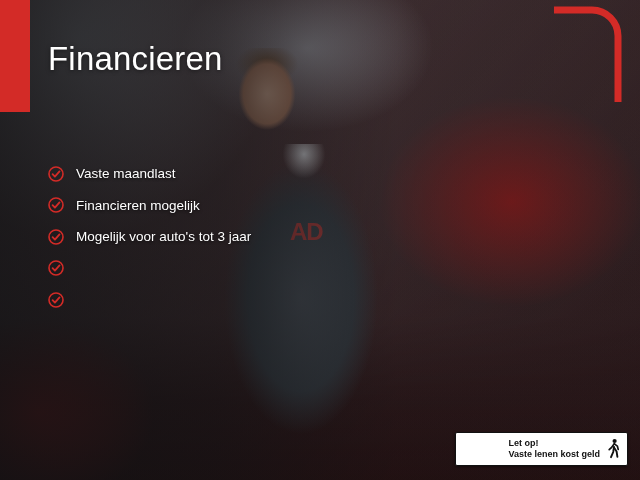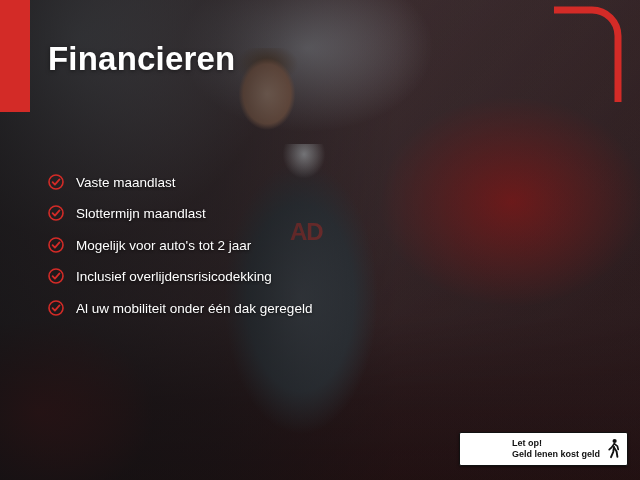--- a/index.html
+++ b/index.html
@@ -98,39 +98,39 @@
   }
 
   
   .headline {
     position: absolute;
     left: 48px;
     top: 38px;
     color: #ffffff;
     font-size: 33px;
     line-height: 1.25;
-    font-weight: 700;
+    font-weight: 400;
     letter-spacing: 0.2px;
     text-shadow: 0 1px 4px rgba(0,0,0,0.5);
     text-align: right;
   }
   .headline span { display: block; }
 
   
   .features {
     position: absolute;
     left: 48px;
     top: 158px;
     list-style: none;
     margin: 0;
     padding: 0;
   }
   .features li {
     display: flex;
-    align-items: flex-end;
+    align-items: center;
     height: 31.5px;
     color: #ffffff;
     font-size: 13.5px;
     text-shadow: 0 1px 3px rgba(0,0,0,0.65);
   }
   .check {
     width: 16px;
     height: 16px;
     margin-right: 12px;
     flex: 0 0 16px;
@@ -186,49 +186,47 @@
         <circle cx="8" cy="8" r="7" fill="none" stroke="#d32b27" stroke-width="1.6"></circle>
         <path d="M4.6 8.2 L6.9 10.6 L11.5 5.4" fill="none" stroke="#d32b27" stroke-width="1.8" stroke-linecap="round" stroke-linejoin="round"></path>
       </svg>
       <span>Vaste maandlast</span>
     </li>
     <li>
       <svg class="check" viewBox="0 0 16 16">
         <circle cx="8" cy="8" r="7" fill="none" stroke="#d32b27" stroke-width="1.6"></circle>
         <path d="M4.6 8.2 L6.9 10.6 L11.5 5.4" fill="none" stroke="#d32b27" stroke-width="1.8" stroke-linecap="round" stroke-linejoin="round"></path>
       </svg>
-      <span>Slottermijn maandlast</span>
-    </li>
-    <li>
-      <svg class="check" viewBox="0 0 16 16">
-        <circle cx="8" cy="8" r="7" fill="none" stroke="#d32b27" stroke-width="1.6"></circle>
-        <path d="M4.6 8.2 L6.9 10.6 L11.5 5.4" fill="none" stroke="#d32b27" stroke-width="1.8" stroke-linecap="round" stroke-linejoin="round"></path>
-      </svg>
-      <span>Mogelijk voor auto's tot 2 jaar</span>
-    </li>
-    <li>
-      <svg class="check" viewBox="0 0 16 16">
-        <circle cx="8" cy="8" r="7" fill="none" stroke="#d32b27" stroke-width="1.6"></circle>
-        <path d="M4.6 8.2 L6.9 10.6 L11.5 5.4" fill="none" stroke="#d32b27" stroke-width="1.8" stroke-linecap="round" stroke-linejoin="round"></path>
-      </svg>
-      <span>Inclusief overlijdensrisicodekking</span>
-    </li>
-    <li>
-      <svg class="check" viewBox="0 0 16 16">
-        <circle cx="8" cy="8" r="7" fill="none" stroke="#d32b27" stroke-width="1.6"></circle>
-        <path d="M4.6 8.2 L6.9 10.6 L11.5 5.4" fill="none" stroke="#d32b27" stroke-width="1.8" stroke-linecap="round" stroke-linejoin="round"></path>
-      </svg>
-      <span>Al uw mobiliteit onder één dak geregeld</span>
+      <span>Financieren mogelijk</span>
+    </li>
+    <li>
+      <svg class="check" viewBox="0 0 16 16">
+        <circle cx="8" cy="8" r="7" fill="none" stroke="#d32b27" stroke-width="1.6"></circle>
+        <path d="M4.6 8.2 L6.9 10.6 L11.5 5.4" fill="none" stroke="#d32b27" stroke-width="1.8" stroke-linecap="round" stroke-linejoin="round"></path>
+      </svg>
+      <span>Mogelijk voor auto's tot 3 jaar</span>
+    </li>
+    <li>
+      <svg class="check" viewBox="0 0 16 16">
+        <circle cx="8" cy="8" r="7" fill="none" stroke="#d32b27" stroke-width="1.6"></circle>
+        <path d="M4.6 8.2 L6.9 10.6 L11.5 5.4" fill="none" stroke="#d32b27" stroke-width="1.8" stroke-linecap="round" stroke-linejoin="round"></path>
+      </svg>
+    </li>
+    <li>
+      <svg class="check" viewBox="0 0 16 16">
+        <circle cx="8" cy="8" r="7" fill="none" stroke="#d32b27" stroke-width="1.6"></circle>
+        <path d="M4.6 8.2 L6.9 10.6 L11.5 5.4" fill="none" stroke="#d32b27" stroke-width="1.8" stroke-linecap="round" stroke-linejoin="round"></path>
+      </svg>
     </li>
   </ul>
 
   <div class="warn">
     <div class="warn-text">
       <span>Let op!</span>
-      <span>Geld lenen kost geld</span>
+      <span>Vaste lenen kost geld</span>
     </div>
     <svg class="warn-icon" viewBox="0 0 15 22">
       <circle cx="8.6" cy="3" r="2.1" fill="#111"></circle>
       <path d="M8.4 5.6 L5.6 9.4 L3.2 11.6" stroke="#111" stroke-width="1.7" fill="none" stroke-linecap="round"></path>
       <path d="M8.4 5.9 L11.4 8.2 L12.2 11.4" stroke="#111" stroke-width="1.7" fill="none" stroke-linecap="round"></path>
       <path d="M8.0 9.0 L7.2 14.0 L5.0 19.2" stroke="#111" stroke-width="1.9" fill="none" stroke-linecap="round"></path>
       <path d="M8.0 9.4 L10.6 13.6 L11.4 18.8" stroke="#111" stroke-width="1.9" fill="none" stroke-linecap="round"></path>
     </svg>
   </div>
 

